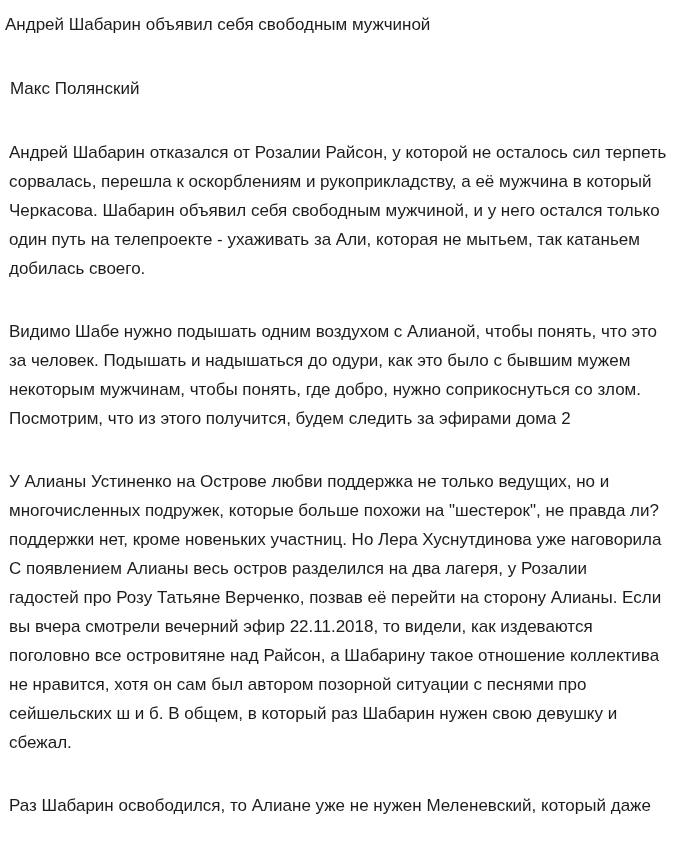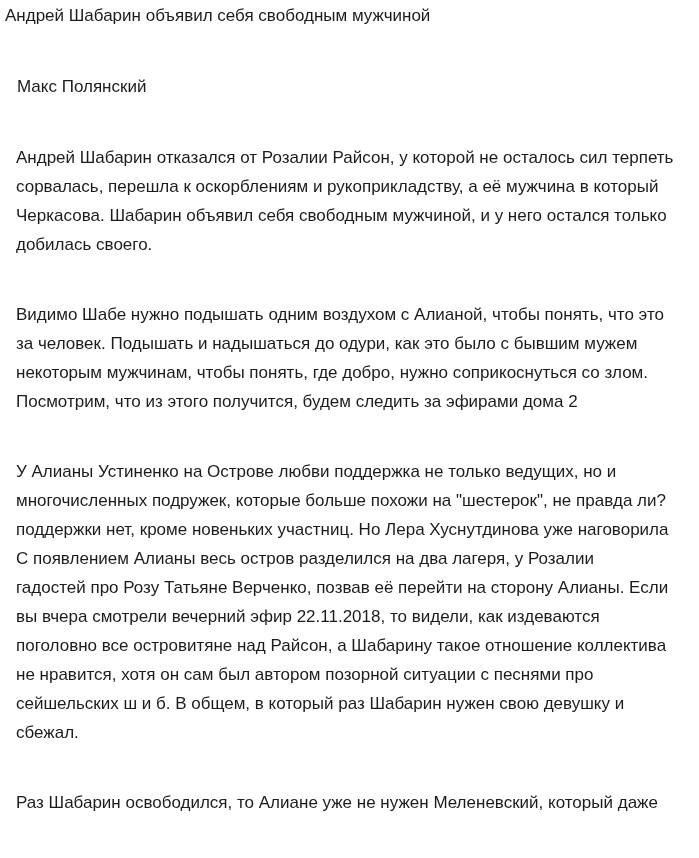--- a/index.html
+++ b/index.html
@@ -27,28 +27,28 @@
   .para {
     font-size: 17px;
     font-weight: 400;
     line-height: 29px;
     letter-spacing: 0;
     white-space: nowrap;
     color: #1c1c1c;
   }
   .headline {
     margin: 0;
-    padding-top: 1px;
+    padding-top: 10px;
   }
   .byline {
-    margin: 12px;
+    margin: 5px;
     padding-top: 30px;
   }
   .para {
-    margin: 11px;
+    margin: 4px;
     padding-top: 30px;
   }
   .para .line,
   .headline .line,
   .byline .line {
     display: block;
     height: 29px;
   }
 </style>
 </head>
@@ -62,20 +62,21 @@
 
   <p class="byline">
       <span class="line">Макс Полянский</span>
     </p>
 
   <div>
       <p class="para">
         <span class="line">Андрей Шабарин отказался от Розалии Райсон, у которой не осталось сил терпеть</span>
         <span class="line">сорвалась, перешла к оскорблениям и рукоприкладству, а её мужчина в который</span>
         <span class="line">Черкасова. Шабарин объявил себя свободным мужчиной, и у него остался только</span>
+        <span class="line">один путь на телепроекте - ухаживать за Али, которая не мытьем, так катаньем</span>
         <span class="line">добилась своего.</span>
       </p>
       <p class="para">
         <span class="line">Видимо Шабе нужно подышать одним воздухом с Алианой, чтобы понять, что это</span>
         <span class="line">за человек. Подышать и надышаться до одури, как это было с бывшим мужем</span>
         <span class="line">некоторым мужчинам, чтобы понять, где добро, нужно соприкоснуться со злом.</span>
         <span class="line">Посмотрим, что из этого получится, будем следить за эфирами дома 2</span>
       </p>
       <p class="para">
         <span class="line">У Алианы Устиненко на Острове любви поддержка не только ведущих, но и</span>

